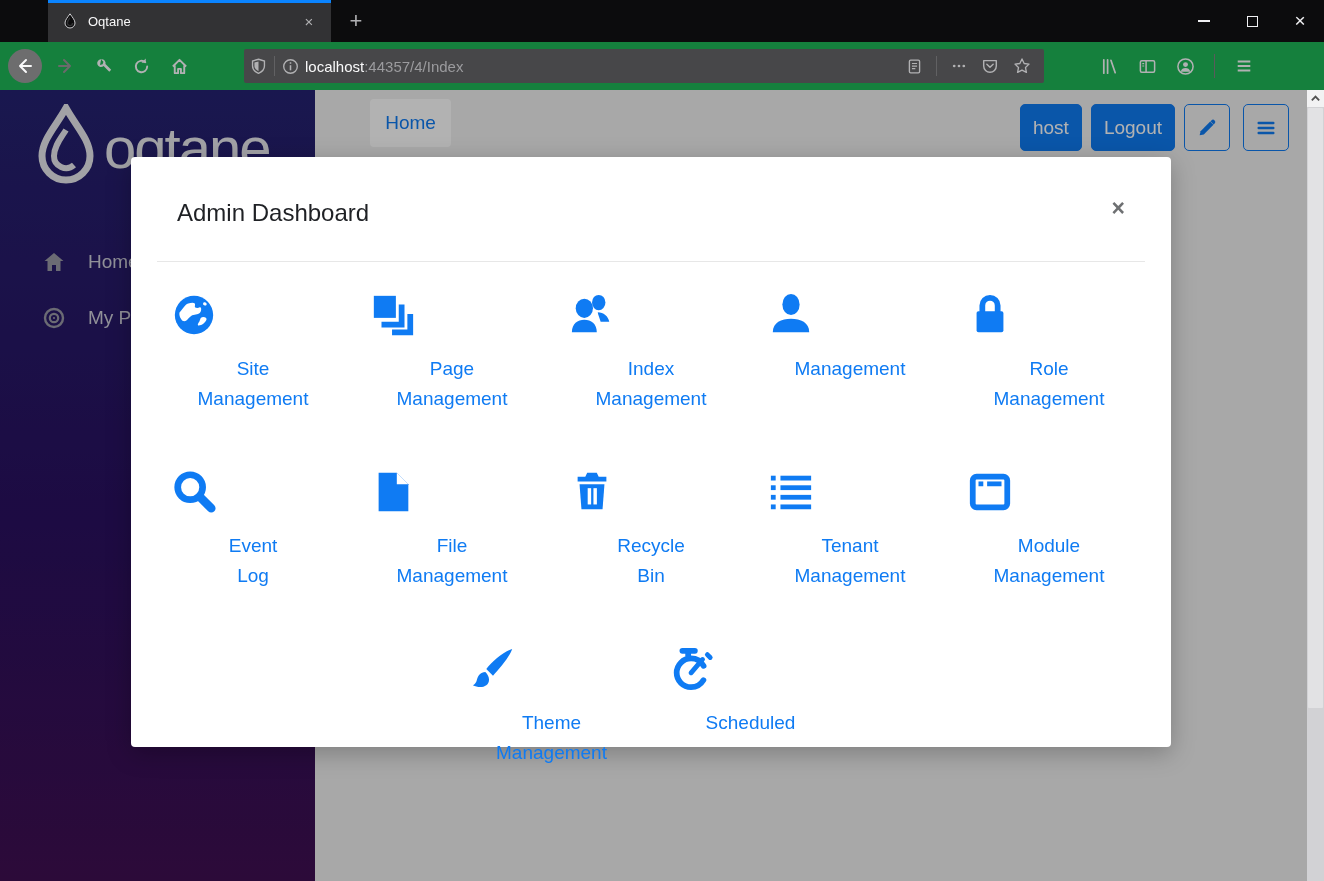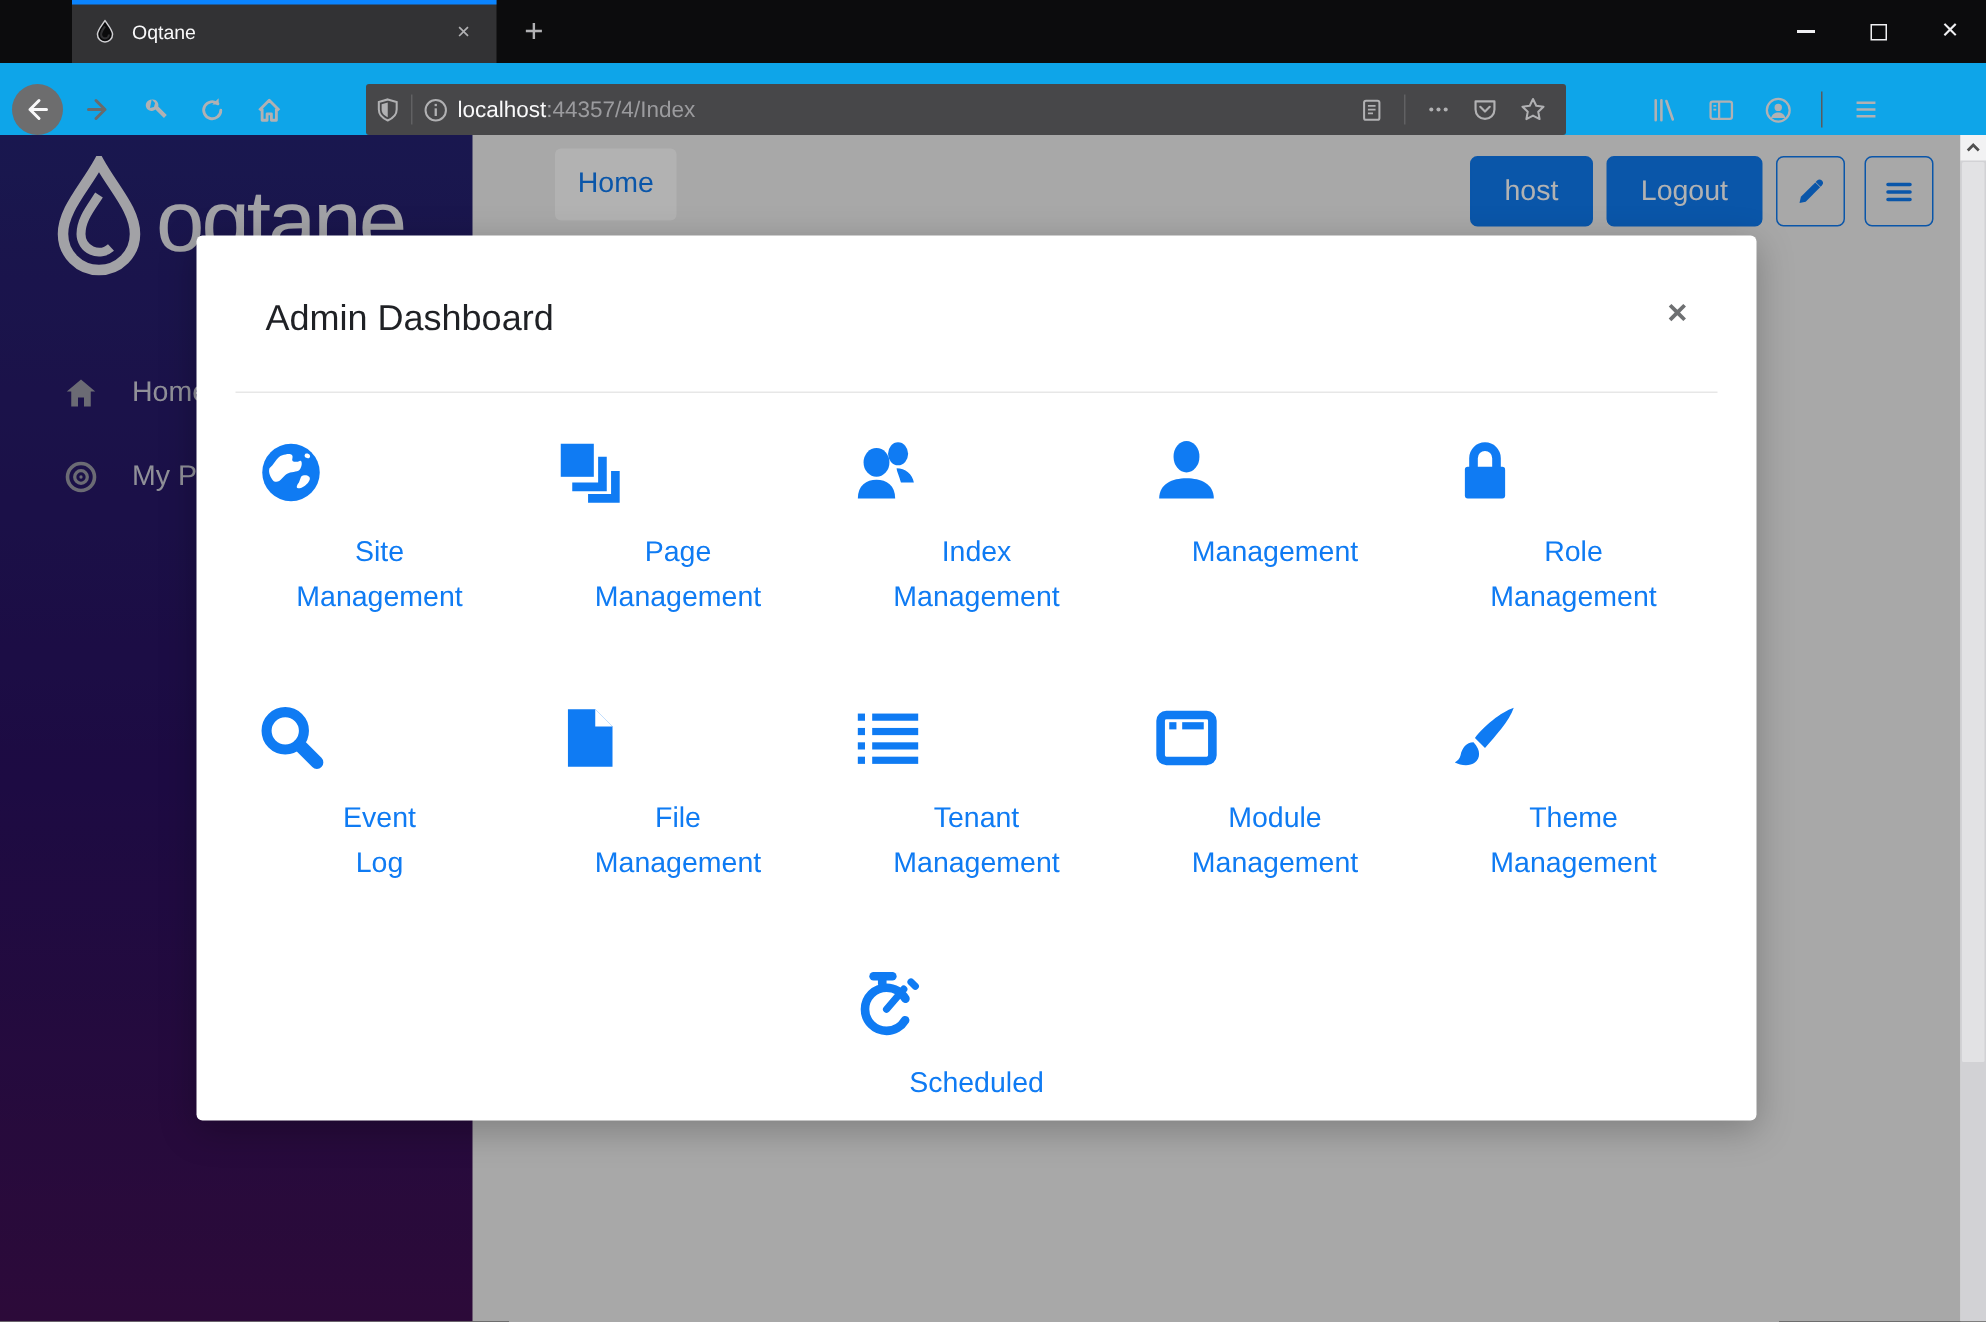--- a/index.html
+++ b/index.html
@@ -16,21 +16,21 @@
   .tab-close { color:#b1b1b3; font-size:15px; width:24px; height:24px; display:flex; align-items:center; justify-content:center; }
   .newtab { position:absolute; left:338px; top:4px; width:36px; height:34px; color:#b1b1b3;
             font-size:22px; display:flex; align-items:center; justify-content:center; }
   .winctrls { position:absolute; right:0; top:0; height:42px; display:flex; }
   .wbtn { width:48px; height:42px; display:flex; align-items:center; justify-content:center; color:#f0f0f2; }
   .wbtn .bar { width:12px; height:1.5px; background:#f0f0f2; }
   .wbtn .box { width:11px; height:11px; border:1.5px solid #f0f0f2; }
   .wbtn.close { font-size:19px; font-weight:300; }
 
   
-  .navbar { height:48px; background:#0ea5e9; display:flex; align-items:flex-end; padding:0 8px; }
+  .navbar { height:48px; background:#15803d; display:flex; align-items:center; padding:0 8px; }
   .nbtn { width:38px; height:34px; display:flex; align-items:center; justify-content:center; flex:0 0 auto; }
   .backcircle { width:34px; height:34px; border-radius:50%; background:#6d6d6e; display:flex; align-items:center; justify-content:center; margin-right:4px; }
   .urlbar { margin-left:46px; width:800px; height:34px; background:#474749; border-radius:2px;
             display:flex; align-items:center; padding:0 6px; }
   .urlbar .sep { width:1px; height:20px; background:#616163; margin:0 7px; }
   .urltext { font-size:15px; margin-left:6px; flex:1; white-space:nowrap; overflow:hidden; }
   .urltext .host { color:#f9f9fa; }
   .urltext .rest { color:#9b9b9e; }
   .right-icons { display:flex; align-items:center; margin-left:46px; }
   .tsep { width:1px; height:24px; background:#5a5a5c; margin:0 10px; }
@@ -46,21 +46,21 @@
   .snav { margin-top:44px; }
   .snav-item { display:flex; align-items:center; gap:22px; padding:16px 0 16px 42px;
                color:#cfcfda; font-size:19px; }
 
   .content-topbar { position:absolute; left:315px; top:0; width:992px; height:66px; }
   .home-pill { position:absolute; left:55px; top:9px; width:81px; height:48px; background:#ffffff;
                border-radius:4px; display:flex; align-items:center; justify-content:center;
                color:var(--blue); font-size:19px; }
   .top-buttons { position:absolute; right:18px; top:14px; display:flex; gap:9px; align-items:center; }
   .btn-primary { background:var(--blue); color:#fff; border:1px solid var(--blue); border-radius:5px;
-                 font-size:19px; padding:9px 22px; height:47px; font-family:inherit; }
+                 font-size:19px; padding:9px 12px; height:47px; font-family:inherit; }
   .btn-outline { background:transparent; border:1px solid var(--blue); border-radius:5px;
                  width:46px; height:47px; display:flex; align-items:center; justify-content:center; color:var(--blue); }
   .btn-outline.ham { margin-left:4px; }
 
   .backdrop { position:absolute; inset:0; background:rgba(0,0,0,0.30); }
 
   
   .modal { position:absolute; left:131px; top:67px; width:1040px; height:590px; background:#fff;
            border-radius:4px; box-shadow:0 6px 24px rgba(0,0,0,0.25); }
   .modal-header { padding:42px 46px 0 46px; display:flex; align-items:flex-start; }
@@ -345,20 +345,34 @@
                 </svg>
               </span>
               <span class="tile-label">
                 <span class="tl-line">File</span>
                 <span class="tl-line">Management</span>
               </span>
             </a>
             <a class="tile" href="#">
               <span class="tile-icon">
                 <svg viewBox="0 0 48 48">
+                  <path d="M19 4 h10 l2 4 h8 v5 h-30 v-5 h8 z" fill="currentColor"></path>
+                  <path d="M11 16 h26 l-2 26 h-22 z" fill="currentColor"></path>
+                  <rect x="19.5" y="20" width="3.6" height="17" fill="#fff"></rect>
+                  <rect x="25.5" y="20" width="3.6" height="17" fill="#fff"></rect>
+                </svg>
+              </span>
+              <span class="tile-label">
+                <span class="tl-line">Recycle</span>
+                <span class="tl-line">Bin</span>
+              </span>
+            </a>
+            <a class="tile" href="#">
+              <span class="tile-icon">
+                <svg viewBox="0 0 48 48">
                   <g fill="currentColor">
                     <rect x="3" y="7" width="5" height="5"></rect>
                     <rect x="13" y="7" width="32" height="5"></rect>
                     <rect x="3" y="17" width="5" height="5"></rect>
                     <rect x="13" y="17" width="32" height="5"></rect>
                     <rect x="3" y="27" width="5" height="5"></rect>
                     <rect x="13" y="27" width="32" height="5"></rect>
                     <rect x="3" y="37" width="5" height="5"></rect>
                     <rect x="13" y="37" width="32" height="5"></rect>
                   </g>

